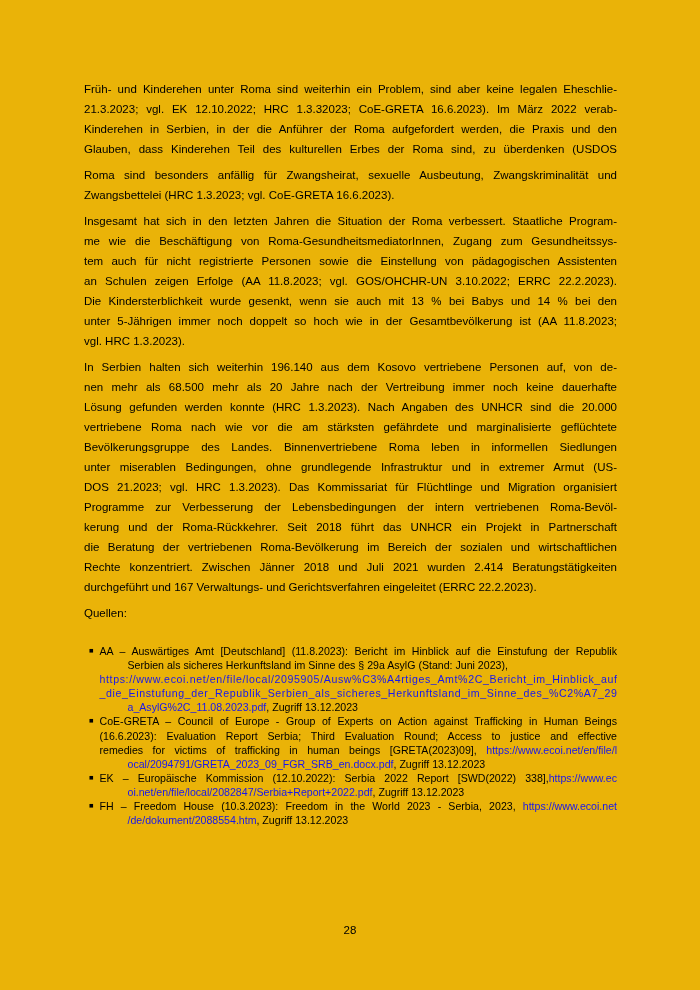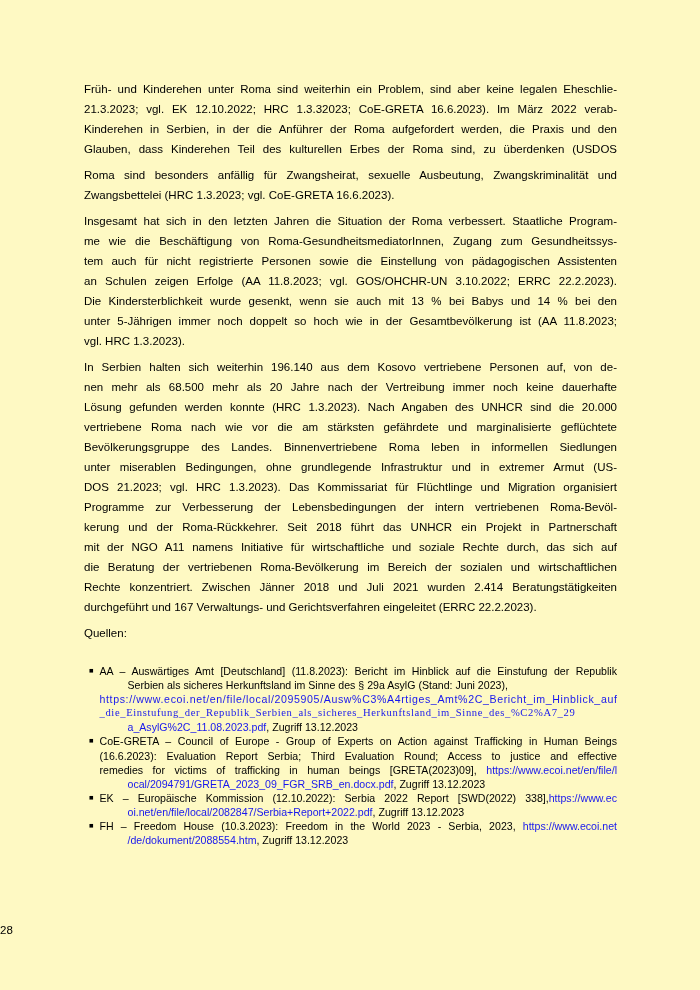--- a/index.html
+++ b/index.html
@@ -1,20 +1,20 @@
 <!DOCTYPE html>
 <html lang="de"><head>
 <meta charset="utf-8">
 <style>
   html, body { margin: 0; padding: 0; background: #ffffff; }
   .page {
     position: relative;
     width: 700px;
     height: 990px;
-    background: #fef9c3;
+    background: #eab308;
     font-family: "Liberation Sans", sans-serif;
     color: #000000;
     overflow: hidden;
   }
   .content {
     position: absolute;
     left: 84px;
     top: 79px;
     width: 533px;
   }
@@ -72,21 +72,21 @@
   .link {
     color: #1717ee;
     text-decoration: none;
     cursor: pointer;
   }
   .footer {
     position: absolute;
     left: 0;
     right: 0;
     top: 922px;
-    text-align: left;
+    text-align: center;
     font-size: 11.5px;
     line-height: 17px;
   }
 </style>
 </head>
 <body>
 
 <div class="page">
   <div class="content">
     <div id="paragraphs">
@@ -112,34 +112,33 @@
         <div class="para">
           <div class="line">In Serbien halten sich weiterhin 196.140 aus dem Kosovo vertriebene Personen auf, von de-</div>
           <div class="line">nen mehr als 68.500 mehr als 20 Jahre nach der Vertreibung immer noch keine dauerhafte</div>
           <div class="line">Lösung gefunden werden konnte (HRC 1.3.2023). Nach Angaben des UNHCR sind die 20.000</div>
           <div class="line">vertriebene Roma nach wie vor die am stärksten gefährdete und marginalisierte geflüchtete</div>
           <div class="line">Bevölkerungsgruppe des Landes. Binnenvertriebene Roma leben in informellen Siedlungen</div>
           <div class="line">unter miserablen Bedingungen, ohne grundlegende Infrastruktur und in extremer Armut (US-</div>
           <div class="line">DOS 21.2023; vgl. HRC 1.3.2023). Das Kommissariat für Flüchtlinge und Migration organisiert</div>
           <div class="line">Programme zur Verbesserung der Lebensbedingungen der intern vertriebenen Roma-Bevöl-</div>
           <div class="line">kerung und der Roma-Rückkehrer. Seit 2018 führt das UNHCR ein Projekt in Partnerschaft</div>
-          <div class="line">mit der NGO A11 namens Initiative für wirtschaftliche und soziale Rechte durch, das sich auf</div>
           <div class="line">die Beratung der vertriebenen Roma-Bevölkerung im Bereich der sozialen und wirtschaftlichen</div>
           <div class="line">Rechte konzentriert. Zwischen Jänner 2018 und Juli 2021 wurden 2.414 Beratungstätigkeiten</div>
           <div class="line last">durchgeführt und 167 Verwaltungs- und Gerichtsverfahren eingeleitet (ERRC 22.2.2023).</div>
         </div>
       </div>
     <div class="quellen">Quellen:</div>
     <ul id="sources" class="sources">
         <li class="source-item">
           <span class="bullet">■</span>
           <div class="sline j"><span class="src-text">AA – Auswärtiges Amt [Deutschland] (11.8.2023): Bericht im Hinblick auf die Einstufung der Republik</span></div>
           <div class="sline l"><span class="src-text">Serbien als sicheres Herkunftsland im Sinne des § 29a AsylG (Stand: Juni 2023),</span></div>
           <div class="sline f" style="letter-spacing: 0.626042px;"><a class="link">https://www.ecoi.net/en/file/local/2095905/Ausw%C3%A4rtiges_Amt%2C_Bericht_im_Hinblick_auf</a></div>
-          <div class="sline f" style="letter-spacing: 0.620094px; font-family: Liberation Serif, serif;"><a class="link">_die_Einstufung_der_Republik_Serbien_als_sicheres_Herkunftsland_im_Sinne_des_%C2%A7_29</a></div>
+          <div class="sline f" style="letter-spacing: 0.620094px;"><a class="link">_die_Einstufung_der_Republik_Serbien_als_sicheres_Herkunftsland_im_Sinne_des_%C2%A7_29</a></div>
           <div class="sline l"><a class="link">a_AsylG%2C_11.08.2023.pdf</a><span class="src-text">, Zugriff 13.12.2023</span></div>
         </li>
         <li class="source-item">
           <span class="bullet">■</span>
           <div class="sline j"><span class="src-text">CoE-GRETA – Council of Europe - Group of Experts on Action against Trafficking in Human Beings</span></div>
           <div class="sline j"><span class="src-text">(16.6.2023): Evaluation Report Serbia; Third Evaluation Round; Access to justice and effective</span></div>
           <div class="sline j"><span class="src-text">remedies for victims of trafficking in human beings [GRETA(2023)09], </span><a class="link">https://www.ecoi.net/en/file/l</a></div>
           <div class="sline l"><a class="link">ocal/2094791/GRETA_2023_09_FGR_SRB_en.docx.pdf</a><span class="src-text">, Zugriff 13.12.2023</span></div>
         </li>
         <li class="source-item">

